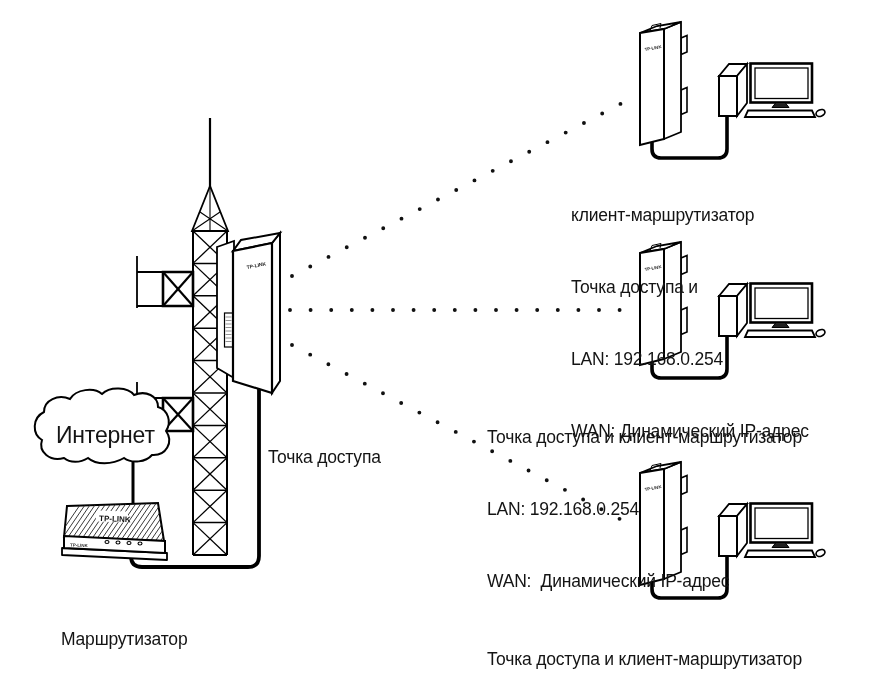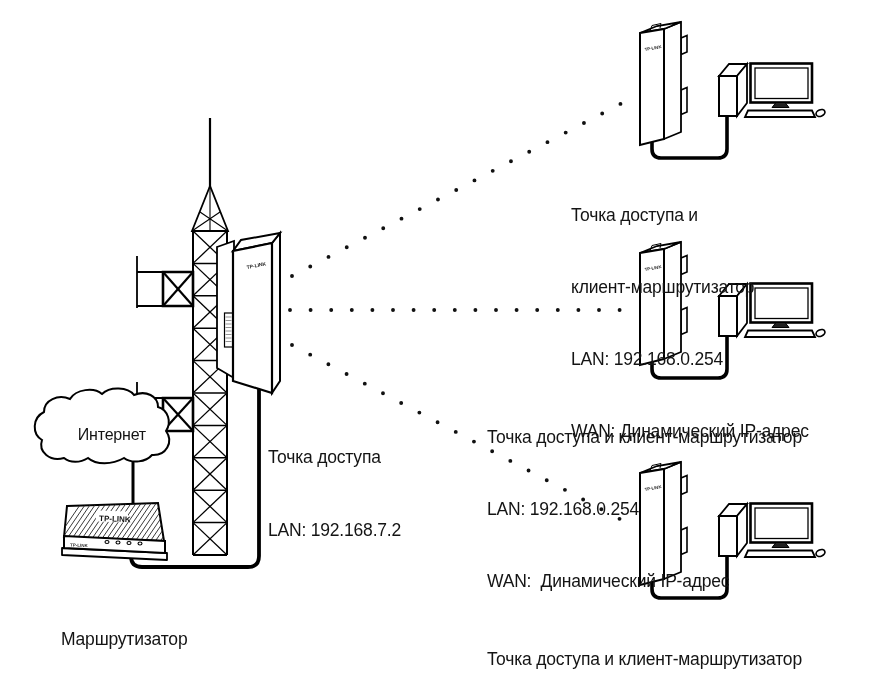--- a/index.html
+++ b/index.html
@@ -2,21 +2,21 @@
 <html><head>
 <meta charset="utf-8">
 <style>
   html,body{margin:0;padding:0;background:#fff;}
   .stage{position:relative;width:876px;height:678px;background:#fff;overflow:hidden;
          font-family:"Liberation Sans",sans-serif;}
   .stage svg{position:absolute;left:0;top:0;}
   .lbl{position:absolute;color:#141414;font-size:17.5px;line-height:24px;
        white-space:pre-wrap;letter-spacing:-0.2px;}
   .lbl .ln{white-space:pre-wrap;}
-  .cloud-lbl{font-size:16px;line-height:22px;text-align:right;}
+  .cloud-lbl{font-size:23px;line-height:22px;text-align:center;}
   .lh25 .ln{line-height:25px;}
 </style>
 </head>
 <body>
 
 <div class="stage">
 
 <svg width="876" height="678" viewBox="0 0 876 678">
   <defs>
 
@@ -177,31 +177,30 @@
 
   <use href="#client-proto" y="0"></use>
   <use href="#client-proto" y="220"></use>
   <use href="#client-proto" y="440"></use>
 </svg>
 
 <div class="lbl cloud-lbl" style="left:56px;top:424px;width:90px;">Интернет</div>
 
 <div class="lbl lh25" style="left:268px;top:397px;">
   <div class="ln">Точка доступа</div>
-  <div class="ln">LAN: 192.168.7.2</div>
 </div>
 
 <div class="lbl lh25" style="left:61px;top:579px;">
   <div class="ln">Маршрутизатор</div>
   
 </div>
 
 <div class="lbl" style="left:571px;top:155px;">
+  <div class="ln">клиент-маршрутизатор</div>
   <div class="ln">Точка доступа и</div>
-  <div class="ln">клиент-маршрутизатор</div>
   <div class="ln">LAN: 192.168.0.254</div>
   <div class="ln">WAN: Динамический IP-адрес</div>
 </div>
 
 <div class="lbl" style="left:487px;top:377px;">
   <div class="ln">Точка доступа и клиент-маршрутизатор</div>
   <div class="ln">LAN: 192.168.0.254</div>
   <div class="ln">WAN:  Динамический IP-адрес</div>
 </div>
 

